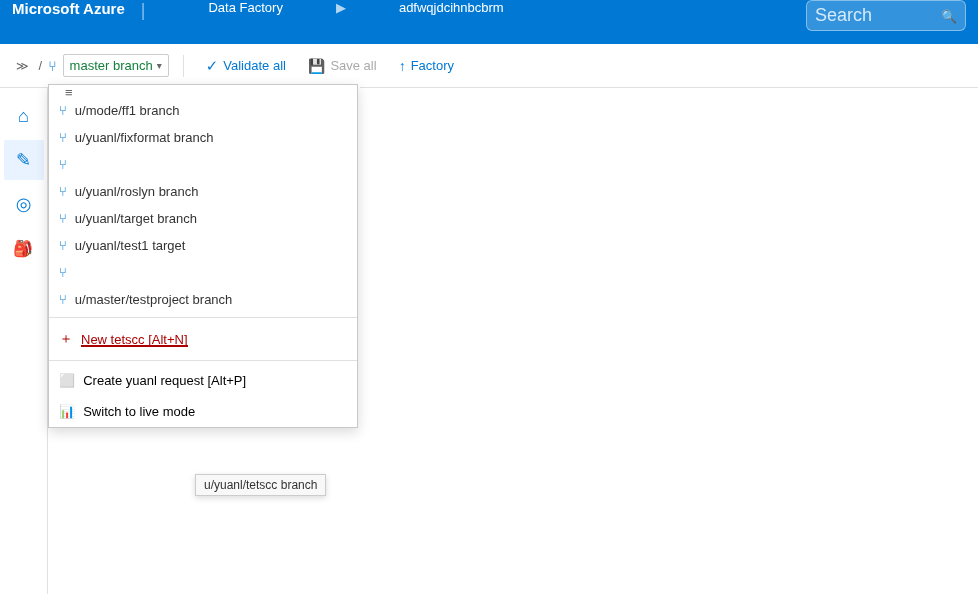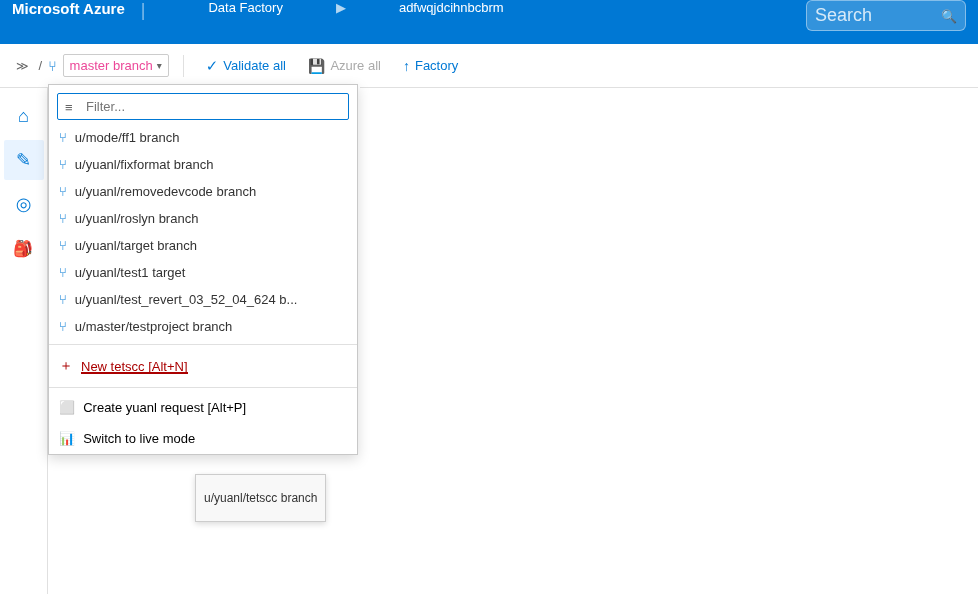--- a/index.html
+++ b/index.html
@@ -85,21 +85,21 @@
       display: flex;
       align-items: center;
       gap: 4px;
       border: 1px solid #ccc;
       border-radius: 2px;
       padding: 3px 6px;
       cursor: pointer;
       background: white;
     }
     .branch-name {
-      color: #ec4899;
+      color: #15803d;
       font-size: 13px;
     }
     .chevron-down {
       color: #666;
       font-size: 10px;
     }
     .toolbar-sep {
       width: 1px;
       height: 22px;
       background: #e0e0e0;
@@ -229,21 +229,21 @@
     .live-mode-icon {
       color: #0078d4;
       font-size: 13px;
     }
 
     
     .tooltip-box {
       position: absolute;
       background: #f8f8f8;
       border: 1px solid #ccc;
-      padding: 16px 8px;
+      padding: 3px 8px;
       font-size: 12px;
       color: #333;
       z-index: 200;
       top: 474px;
       left: 195px;
       box-shadow: 0 2px 6px rgba(0,0,0,0.15);
       white-space: nowrap;
     }
 
     
@@ -298,21 +298,21 @@
       <span class="branch-name">master branch</span>
       <span class="chevron-down">▾</span>
     </div>
     <div class="toolbar-sep"></div>
     <button class="toolbar-action">
       <span style="font-size:15px;">✓</span>
       <span>Validate all</span>
     </button>
     <button class="toolbar-action disabled">
       <span style="font-size:14px;">💾</span>
-      <span>Azure all</span>
+      <span>Save all</span>
     </button>
     <button class="toolbar-action">
       <span style="font-size:14px;">↑</span>
       <span>Factory</span>
     </button>
   </div>
 </div>
 
 <div class="main-layout">
 
@@ -331,51 +331,48 @@
     </div>
   </div>
 
   <div class="content-area"></div>
 
 </div>
 
 <div class="dropdown-panel">
   <div class="filter-input-wrap">
     <span class="filter-icon" style="top:57%;">≡</span>
-    <input class="filter-input" type="text" placeholder="Filter..." style="">
   </div>
 
   <div class="branch-list">
     <div class="branch-item">
       <span class="branch-item-icon">⑂</span>
       <span>u/mode/ff1 branch</span>
     </div>
     <div class="branch-item">
       <span class="branch-item-icon">⑂</span>
       <span>u/yuanl/fixformat branch</span>
     </div>
     <div class="branch-item">
       <span class="branch-item-icon">⑂</span>
-      <span>u/yuanl/removedevcode branch</span>
     </div>
     <div class="branch-item">
       <span class="branch-item-icon">⑂</span>
       <span>u/yuanl/roslyn branch</span>
     </div>
     <div class="branch-item">
       <span class="branch-item-icon">⑂</span>
       <span>u/yuanl/target branch</span>
     </div>
     <div class="branch-item">
       <span class="branch-item-icon">⑂</span>
       <span>u/yuanl/test1 target</span>
     </div>
     <div class="branch-item">
       <span class="branch-item-icon">⑂</span>
-      <span>u/yuanl/test_revert_03_52_04_624 b...</span>
     </div>
     <div class="branch-item">
       <span class="branch-item-icon">⑂</span>
       <span>u/master/testproject branch</span>
     </div>
   </div>
 
   <div class="dropdown-divider"></div>
 
   <div class="dropdown-action new-branch-action">

